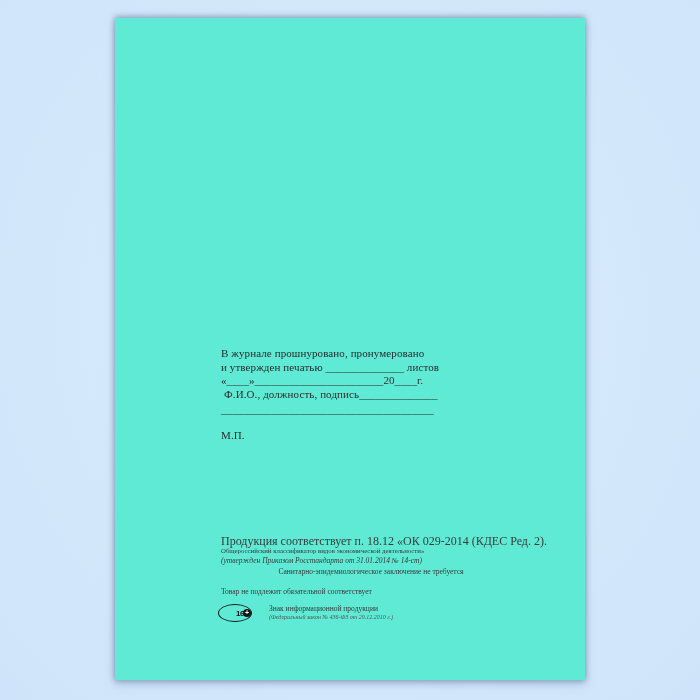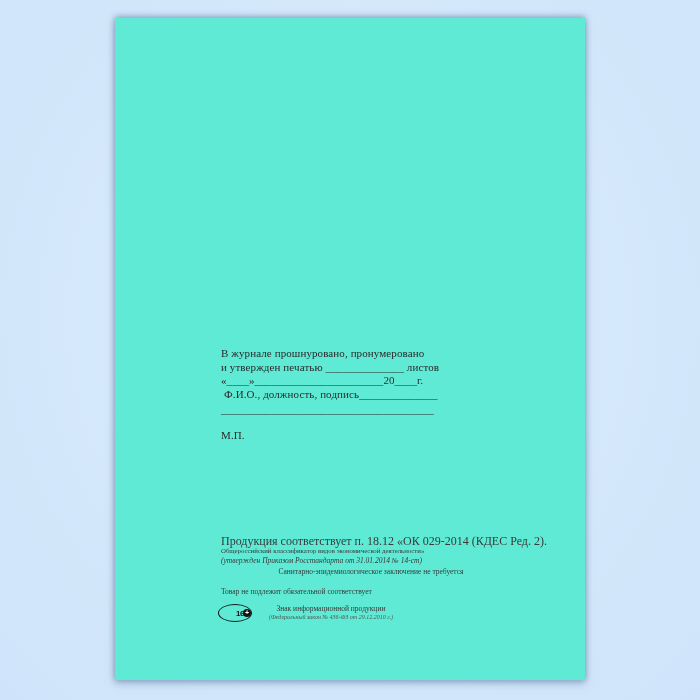--- a/index.html
+++ b/index.html
@@ -89,21 +89,21 @@
     margin-left: -1px;
     margin-right: -3px;
     background: #141414;
     color: #ffffff;
     border-radius: 50%;
     font-size: 7px;
     line-height: 8px;
     text-align: center;
     display: block;
   }
-  .age-text .age-title { font-size: 7.5px; line-height: 9px; text-align: center; }
+  .age-text .age-title { font-size: 7.5px; line-height: 9px; }
   .age-text .age-law   { font-size: 6px; line-height: 8px; font-style: italic; color: #555; }
 </style>
 </head>
 <body>
 
 <div class="page">
 
   <div class="stamp-block">
     <div>В журнале прошнуровано, пронумеровано</div>
     <div>и утвержден печатью ______________ листов</div>

